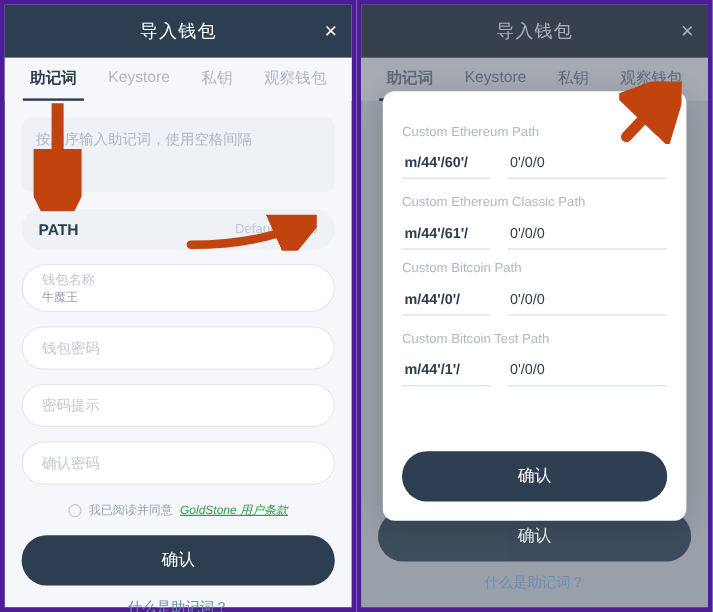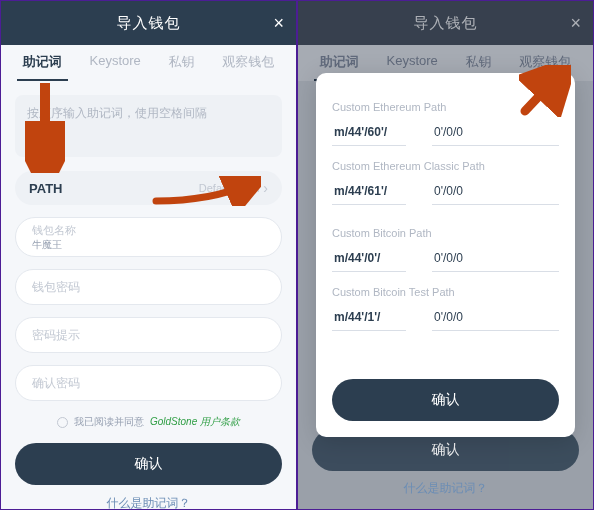--- a/index.html
+++ b/index.html
@@ -7,21 +7,21 @@
       width: 594px; height: 510px;
       font-family: -apple-system, "Helvetica Neue", Arial, sans-serif;
       background: #fff;
       display: flex;
       overflow: hidden;
     }
     .screen {
       width: 297px; height: 510px;
       position: relative;
       background: #f5f7fa;
-      border: 1px solid #4c1d95;
+      border: 4px solid #4c1d95;
     }
     
     .hdr {
       height: 44px;
       background: #2c3e50;
       color: #fff;
       display: flex; align-items: center; justify-content: center;
       position: relative;
     }
     .hdr-title { font-size: 15px; letter-spacing: 1px; }
@@ -73,21 +73,21 @@
     .field .main { font-size: 11px; color: #c2c8d2; }
     .field .sub { font-size: 10px; color: #98a2b3; text-align: right; }
     .agree-row {
       margin-top: 14px; text-align: center;
       font-size: 10px; color: #98a2b3; display: flex; justify-content: center; align-items: center; gap: 6px;
     }
     .checkbox {
       width: 11px; height: 11px; border: 1px solid #c2c8d2;
       border-radius: 50%; display: inline-block;
     }
-    .agree-link { color: #2f9e44; font-style: italic; }
+    .agree-link { color: #2f9e44; font-style: italic; text-decoration: underline; }
     .primary-btn {
       margin: 14px 0 0; width: 100%; height: 42px;
       background: #2c3e50; color: #fff; border-radius: 22px;
       display: flex; align-items: center; justify-content: center;
       font-size: 14px; cursor: pointer;
     }
     .help-link {
       margin-top: 10px; text-align: center;
       font-size: 12px; color: #6b8db5;
     }
@@ -103,21 +103,21 @@
     .modal {
       position: absolute; left: 18px; right: 18px; top: 72px; bottom: 72px;
       background: #fff; border-radius: 10px;
       padding: 24px 16px 16px;
       display: flex; flex-direction: column;
       box-shadow: 0 4px 24px rgba(0,0,0,.15);
     }
     .modal-group { margin-top: 4px; }
     .modal-label { font-size: 11px; color: #b0b7c3; margin-bottom: 8px; }
     .modal-row {
-      display: flex; gap: 26px; align-items: center;
+      display: flex; gap: 14px; align-items: center;
     }
     .mfield {
       flex: 1; border: none; border-bottom: 1px solid #d9dee6;
       font-size: 12px; color: #2c3e50; padding: 4px 2px 6px;
     }
     .mfield.left { flex: 0 0 74px; font-weight: 700; }
     .modal .spacer { flex: 1; }
     .modal .primary-btn { margin-top: 14px; }
     
     .ghost-btn {
@@ -246,21 +246,21 @@
         <div class="mfield">0'/0/0</div>
       </div>
     </div>
     <div class="modal-group" style="margin-top:14px">
       <div class="modal-label">Custom Ethereum Classic Path</div>
       <div class="modal-row">
         <div class="mfield left">m/44'/61'/</div>
         <div class="mfield">0'/0/0</div>
       </div>
     </div>
-    <div class="modal-group" style="margin-top:22px">
+    <div class="modal-group" style="margin-top:10px">
       <div class="modal-label">Custom Bitcoin Path</div>
       <div class="modal-row">
         <div class="mfield left">m/44'/0'/</div>
         <div class="mfield">0'/0/0</div>
       </div>
     </div>
     <div class="modal-group" style="margin-top:14px">
       <div class="modal-label">Custom Bitcoin Test Path</div>
       <div class="modal-row">
         <div class="mfield left">m/44'/1'/</div>

